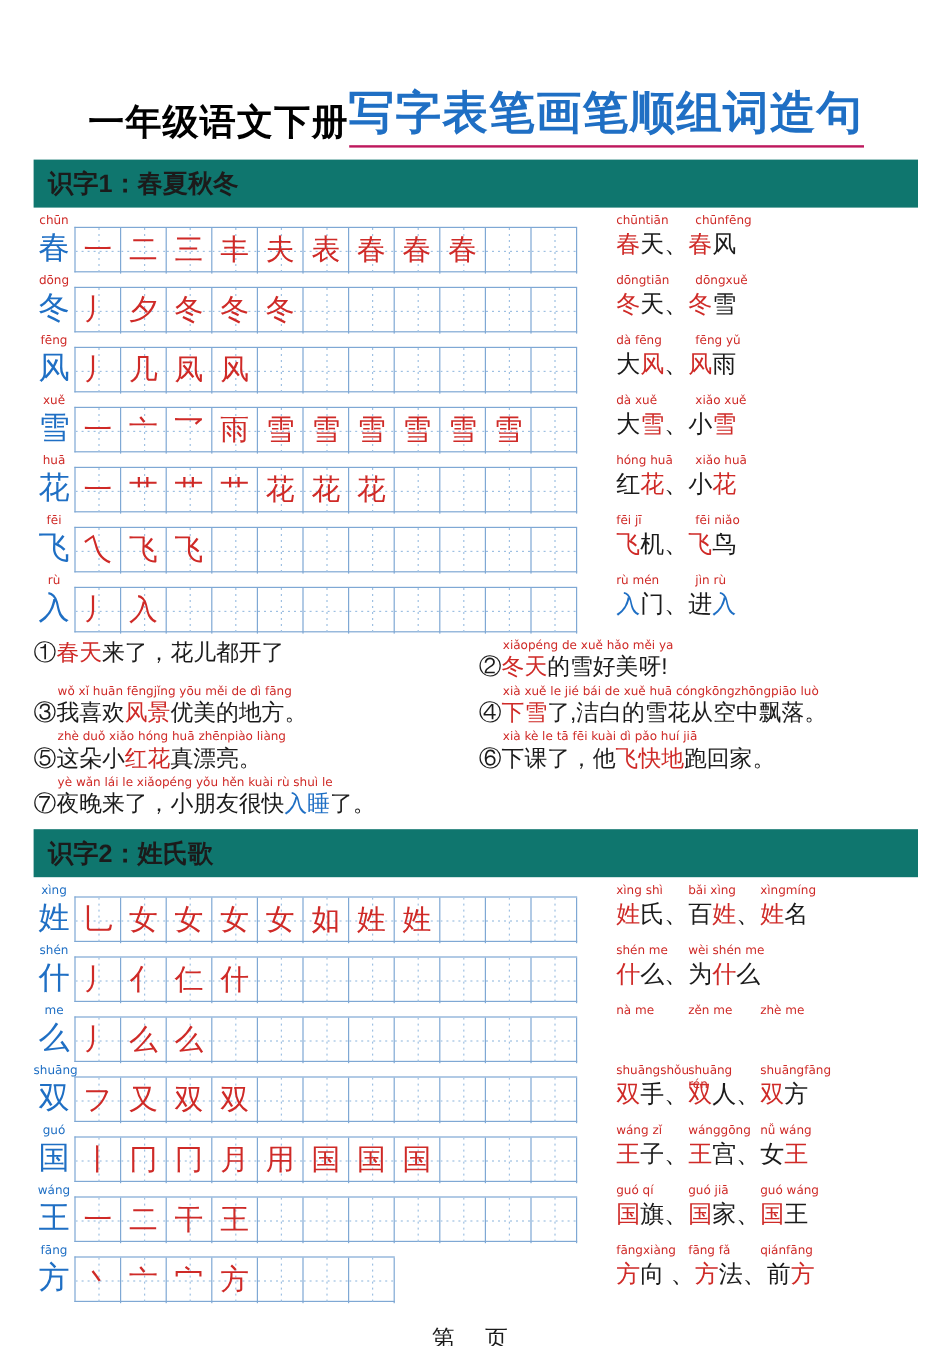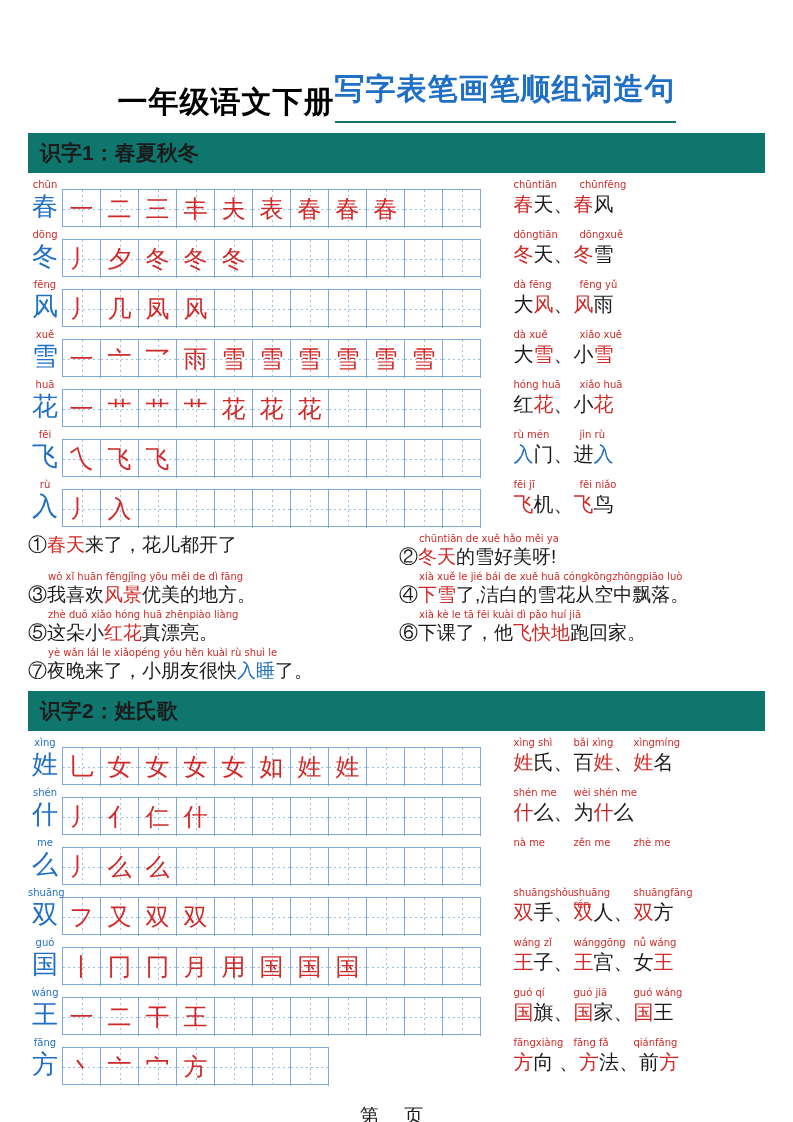--- a/index.html
+++ b/index.html
@@ -29,26 +29,26 @@
     margin-top: 18px;
     margin-bottom: 10px;
   }
   .title-black {
     font-size: 30px;
     font-weight: bold;
     letter-spacing: 1px;
     color: #000;
   }
   .title-blue {
-    font-size: 30px;
+    font-size: 38px;
     font-weight: bold;
     letter-spacing: 1px;
     color: #1f6fc4;
-    border-bottom: 2px solid #0f766e;
-    padding-bottom: 11px;
+    border-bottom: 2px solid #be185d;
+    padding-bottom: 1px;
   }
   
   .section-head {
     background: #0f766e;
     padding: 6px 10px 6px 12px;
     font-size: 21px;
     font-weight: bold;
     color: #1b1b1b;
     margin-bottom: 6px;
   }
@@ -477,47 +477,47 @@
           <span class="pslot"><span>hóng</span> <span>huā</span></span>
           <span class="pslot"><span>xiǎo</span> <span>huā</span></span>
         </div>
         <div class="word-text">
           <span>红</span><span class="r">花</span>、<span>小</span><span class="r">花</span>
         </div>
       </div>
 
       <div class="word-row">
         <div class="word-pinyins">
+          <span class="pslot"><span>fēi</span> <span>jī</span></span>
+          <span class="pslot"><span>fēi</span> <span>niǎo</span></span>
+        </div>
+        <div class="word-text">
+          <span class="r">飞</span><span>机</span>、<span class="r">飞</span><span>鸟</span>
+        </div>
+      </div>
+
+      <div class="word-row">
+        <div class="word-pinyins">
           <span class="pslot"><span>rù</span> <span>mén</span></span>
           <span class="pslot"><span>jìn</span> <span>rù</span></span>
         </div>
         <div class="word-text">
           <span class="b">入</span><span>门</span>、<span>进</span><span class="b">入</span>
-        </div>
-      </div>
-
-      <div class="word-row">
-        <div class="word-pinyins">
-          <span class="pslot"><span>fēi</span> <span>jī</span></span>
-          <span class="pslot"><span>fēi</span> <span>niǎo</span></span>
-        </div>
-        <div class="word-text">
-          <span class="r">飞</span><span>机</span>、<span class="r">飞</span><span>鸟</span>
         </div>
       </div>
     </div>
   </div>
 
   <div class="sentences">
     <div class="sent-line">
       <div class="sent" style="width:355px">
         <div class="st"><span>①</span><span class="r">春</span><span class="r">天</span><span>来了，花儿都开了</span></div>
       </div>
       <div class="sent">
-        <div class="sp">chūntiān de xuě hǎo měi ya</div>
+        <div class="sp">xiǎopéng de xuě hǎo měi ya</div>
         <div class="st"><span>②</span><span class="r">冬</span><span class="r">天</span><span>的雪好美呀!</span></div>
       </div>
     </div>
 
     <div class="sent-line">
       <div class="sent" style="width:355px">
         <div class="sp">wǒ xǐ huān fēngjǐng yōu měi de dì fāng</div>
         <div class="st"><span>③</span><span>我喜欢</span><span class="r">风景</span><span>优美的地方。</span></div>
       </div>
       <div class="sent">

